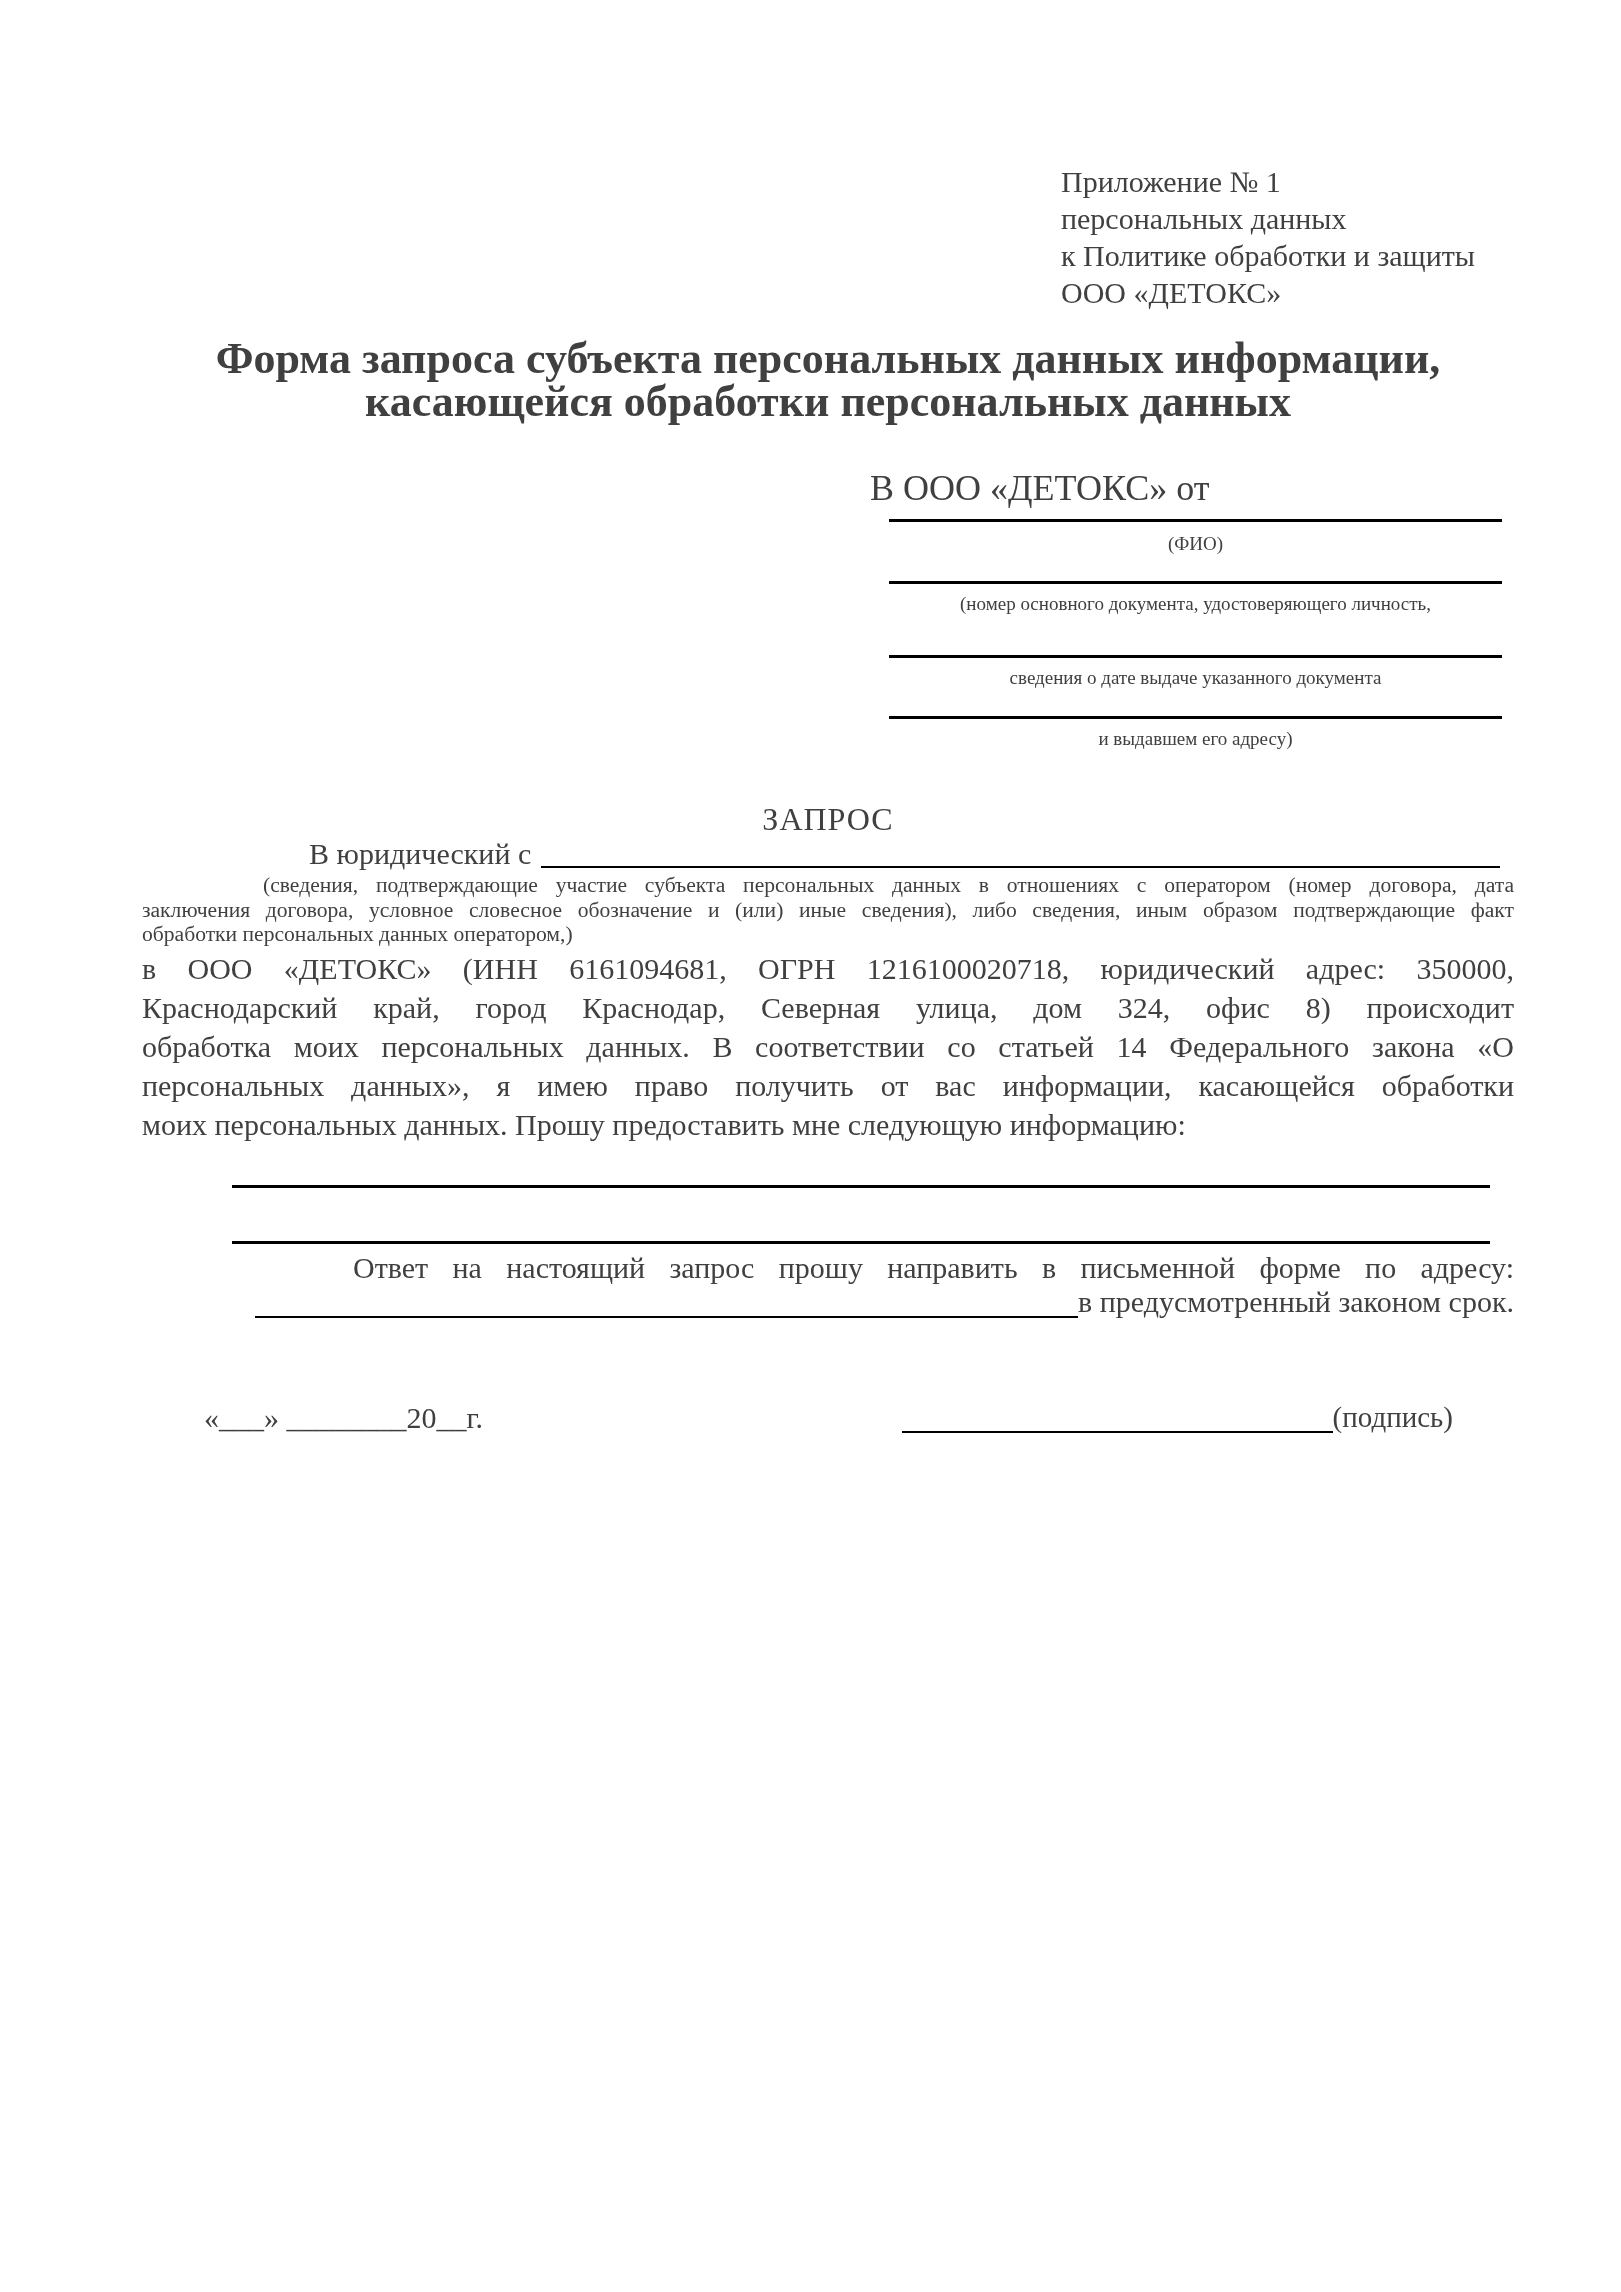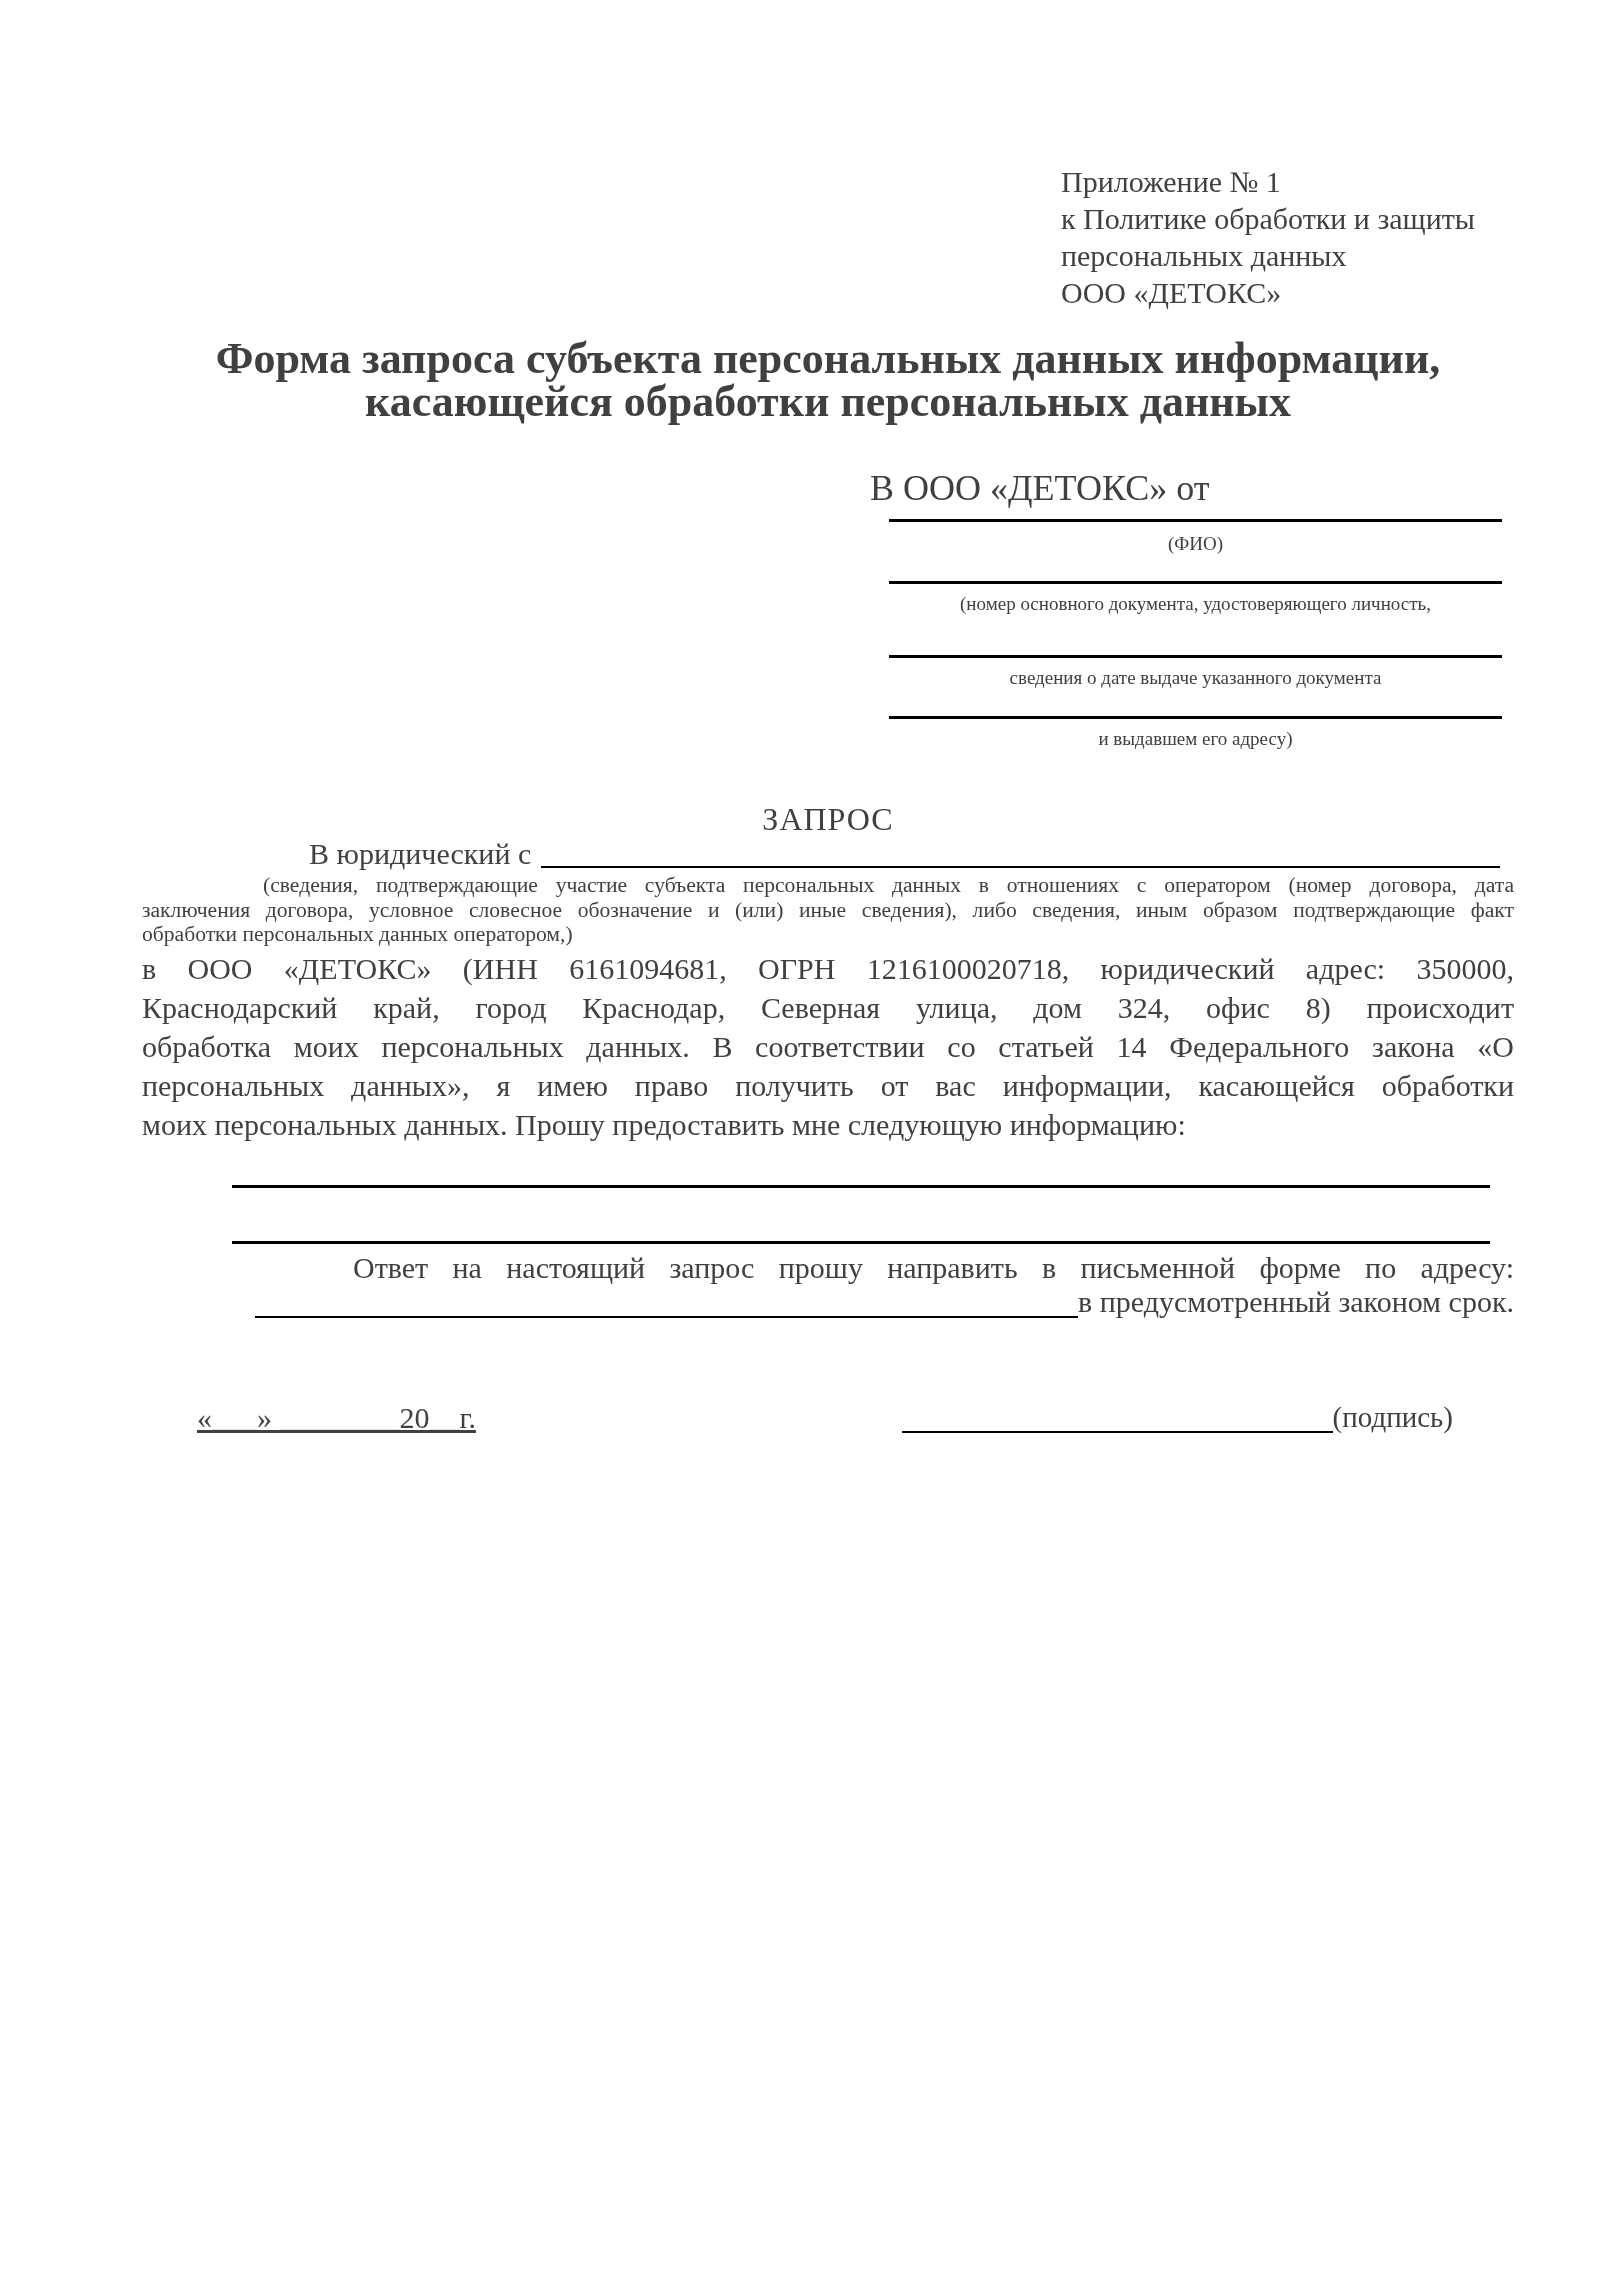--- a/index.html
+++ b/index.html
@@ -129,47 +129,46 @@
     width: 1259px;
     display: flex;
     align-items: stretch;
     font-size: 30px;
     line-height: 33px;
     height: 35px;
   }
   .reply-deadline-row .deadline-text { white-space: nowrap; }
 
   .signature-date {
-    left: 197px;
+    left: 204px;
     top: 1400px;
     font-size: 30px;
     line-height: 35px;
-    text-decoration: underline;
   }
   .signature-row {
     left: 902px;
     top: 1400px;
     width: 551px;
     display: flex;
     align-items: stretch;
     font-size: 29px;
     line-height: 35px;
     height: 35px;
   }
   .signature-row .sig-label { white-space: nowrap; }
 </style>
 </head>
 <body>
 
 <div class="page">
 
   <div class="abs header-block">
     <div>Приложение № 1</div>
+    <div>персональных данных</div>
     <div>к Политике обработки и защиты</div>
-    <div>персональных данных</div>
     <div>ООО «ДЕТОКС»</div>
   </div>
 
   <div class="abs doc-title">
     <div>Форма запроса субъекта персональных данных информации,</div>
     <div>касающейся обработки персональных данных</div>
   </div>
 
   <div class="abs addressee">В ООО «ДЕТОКС» от</div>
 

